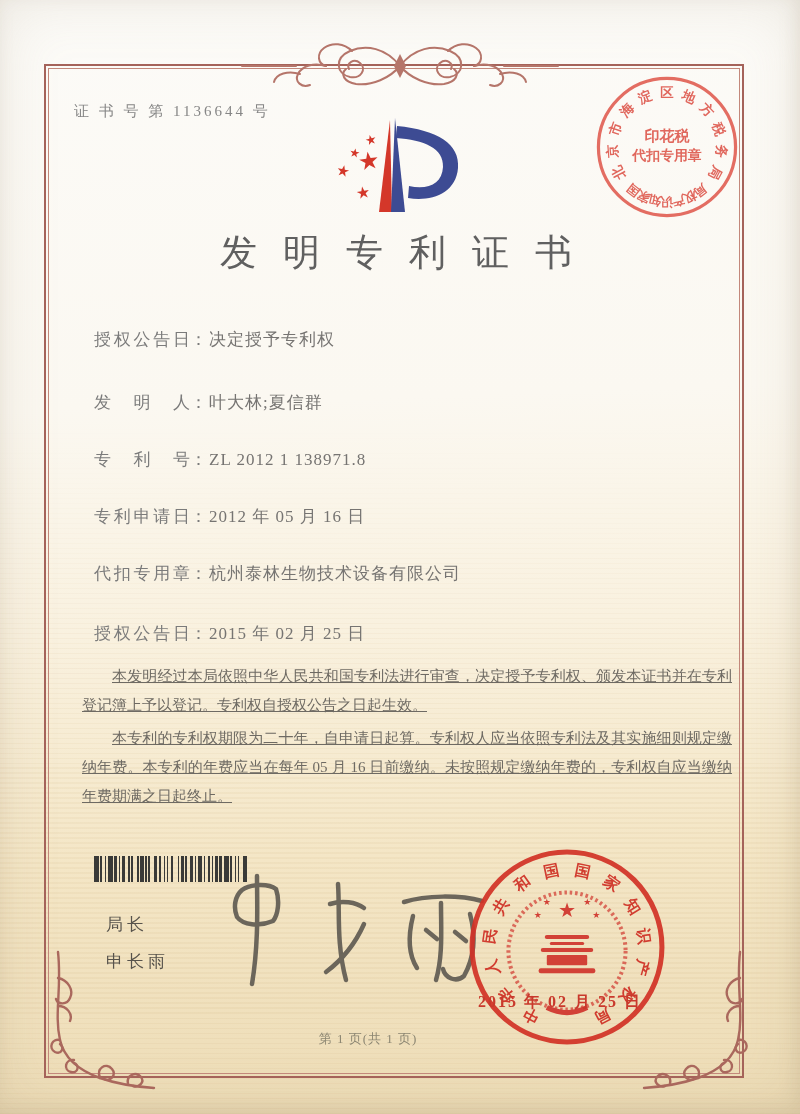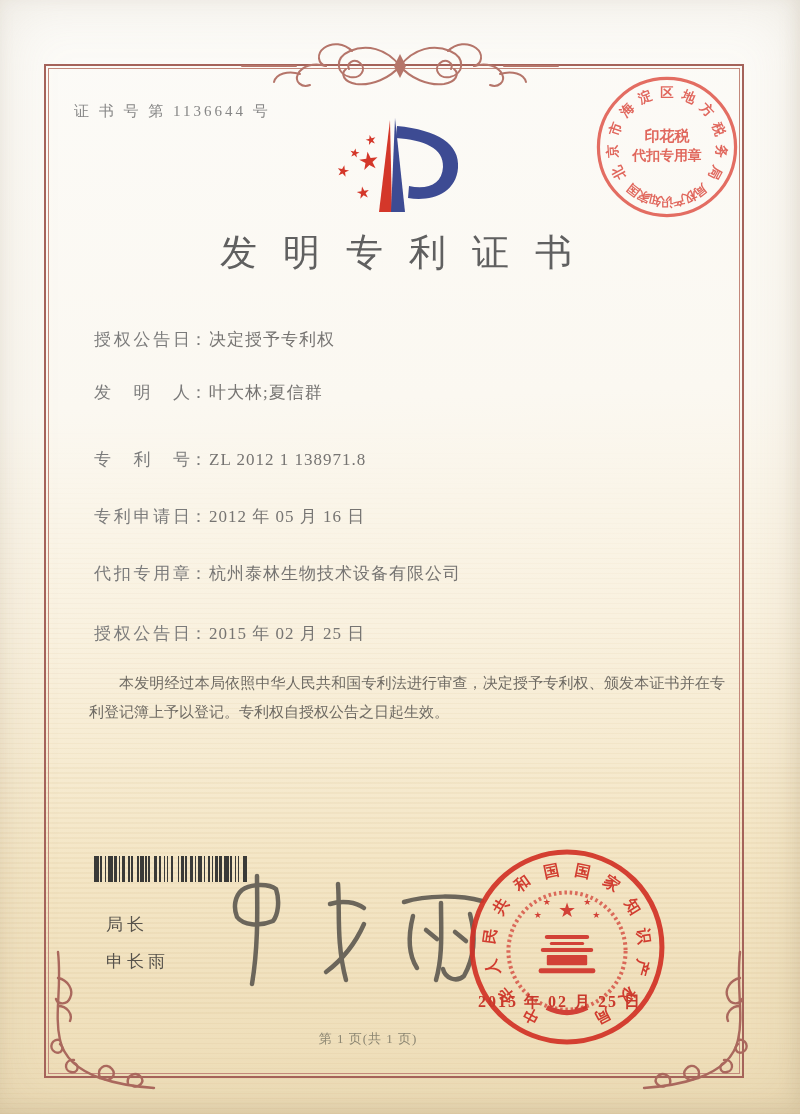--- a/index.html
+++ b/index.html
@@ -19,23 +19,23 @@
   .frame::before{content:"";position:absolute;inset:2px;border:1px solid #c3887b;}
   .ornament{position:absolute;pointer-events:none;}
   .ornament svg{display:block;}
   .cert-no{position:absolute;left:74px;top:102px;font-size:15px;letter-spacing:3px;color:#868686;}
   .title{position:absolute;left:0;right:8px;top:228px;text-align:center;font-size:37px;color:#606060;letter-spacing:26px;text-indent:26px;font-weight:500;}
   .fields{position:absolute;left:94px;top:0;width:620px;}
   .field-row{position:absolute;left:0;white-space:nowrap;font-size:17px;color:#7b7b7b;}
   .field-row .lbl{display:inline-block;width:96px;text-align:justify;text-align-last:justify;vertical-align:bottom;}
   .field-row .colon{display:inline-block;margin-right:2px;}
   .field-row .val{color:#767472;letter-spacing:1px;}
-  .fr0{top:328px}.fr1{top:381px}.fr2{top:448px}.fr3{top:505px}.fr4{top:562px}.fr5{top:622px}
+  .fr0{top:328px}.fr1{top:391px}.fr2{top:448px}.fr3{top:505px}.fr4{top:562px}.fr5{top:622px}
   .body-text{position:absolute;left:78px;top:658px;width:658px;font-size:15px;line-height:29px;color:#6e6a63;text-align:justify;}
-  .body-text p{margin:11px;text-indent:2em;}
+  .body-text p{margin:4px;text-indent:2em;text-decoration:underline;}
   .barcode{position:absolute;left:94px;top:856px;width:212px;height:26px;font-size:0;overflow:hidden;white-space:nowrap;}
   .director{position:absolute;left:106px;top:906px;font-size:17px;color:#57534c;letter-spacing:4px;line-height:37px;font-family:"Liberation Sans","DejaVu Sans",sans-serif;}
   .signature{position:absolute;left:196px;top:870px;}
   .seal{position:absolute;}
   .tax-seal{left:592px;top:72px;width:150px;height:150px;opacity:.88;}
   .main-seal{left:466px;top:846px;width:202px;height:202px;opacity:.92;}
   g[data-ring] text{font-family:"Liberation Sans","DejaVu Sans",sans-serif;font-weight:bold;}
   .tax-ring text{fill:#dd5348;}
   .main-ring text{fill:#cf2f24;}
   .seal-date{position:absolute;left:478px;top:992px;width:190px;font-size:16px;color:#c9392c;letter-spacing:2px;font-weight:bold;}
@@ -154,20 +154,21 @@
     <div class="field-row fr4">
       <span class="lbl">代扣专用章</span><span class="colon">：</span><span class="val">杭州泰林生物技术设备有限公司</span>
     </div>
     <div class="field-row fr5">
       <span class="lbl">授权公告日</span><span class="colon">：</span><span class="val">2015 年 02 月 25 日</span>
     </div>
   </div>
 
   <div class="body-text">
     <p>本发明经过本局依照中华人民共和国专利法进行审查，决定授予专利权、颁发本证书并在专利登记簿上予以登记。专利权自授权公告之日起生效。</p>
+    <p>本专利的专利权期限为二十年，自申请日起算。专利权人应当依照专利法及其实施细则规定缴纳年费。本专利的年费应当在每年 05 月 16 日前缴纳。未按照规定缴纳年费的，专利权自应当缴纳年费期满之日起终止。</p>
   </div>
 
   <div class="barcode"><span style="display: inline-block; height: 26px; width: 4.65px; background: rgb(58, 58, 56);"></span><span style="display: inline-block; height: 26px; width: 1.55px; background: transparent;"></span><span style="display: inline-block; height: 26px; width: 1.55px; background: rgb(58, 58, 56);"></span><span style="display: inline-block; height: 26px; width: 3.1px; background: transparent;"></span><span style="display: inline-block; height: 26px; width: 1.55px; background: rgb(58, 58, 56);"></span><span style="display: inline-block; height: 26px; width: 1.55px; background: transparent;"></span><span style="display: inline-block; height: 26px; width: 4.65px; background: rgb(58, 58, 56);"></span><span style="display: inline-block; height: 26px; width: 1.55px; background: transparent;"></span><span style="display: inline-block; height: 26px; width: 3.1px; background: rgb(58, 58, 56);"></span><span style="display: inline-block; height: 26px; width: 1.55px; background: transparent;"></span><span style="display: inline-block; height: 26px; width: 1.55px; background: rgb(58, 58, 56);"></span><span style="display: inline-block; height: 26px; width: 1.55px; background: transparent;"></span><span style="display: inline-block; height: 26px; width: 3.1px; background: rgb(58, 58, 56);"></span><span style="display: inline-block; height: 26px; width: 3.1px; background: transparent;"></span><span style="display: inline-block; height: 26px; width: 1.55px; background: rgb(58, 58, 56);"></span><span style="display: inline-block; height: 26px; width: 1.55px; background: transparent;"></span><span style="display: inline-block; height: 26px; width: 1.55px; background: rgb(58, 58, 56);"></span><span style="display: inline-block; height: 26px; width: 4.65px; background: transparent;"></span><span style="display: inline-block; height: 26px; width: 1.55px; background: rgb(58, 58, 56);"></span><span style="display: inline-block; height: 26px; width: 1.55px; background: transparent;"></span><span style="display: inline-block; height: 26px; width: 3.1px; background: rgb(58, 58, 56);"></span><span style="display: inline-block; height: 26px; width: 1.55px; background: transparent;"></span><span style="display: inline-block; height: 26px; width: 1.55px; background: rgb(58, 58, 56);"></span><span style="display: inline-block; height: 26px; width: 1.55px; background: transparent;"></span><span style="display: inline-block; height: 26px; width: 1.55px; background: rgb(58, 58, 56);"></span><span style="display: inline-block; height: 26px; width: 4.65px; background: transparent;"></span><span style="display: inline-block; height: 26px; width: 3.1px; background: rgb(58, 58, 56);"></span><span style="display: inline-block; height: 26px; width: 1.55px; background: transparent;"></span><span style="display: inline-block; height: 26px; width: 1.55px; background: rgb(58, 58, 56);"></span><span style="display: inline-block; height: 26px; width: 3.1px; background: transparent;"></span><span style="display: inline-block; height: 26px; width: 1.55px; background: rgb(58, 58, 56);"></span><span style="display: inline-block; height: 26px; width: 1.55px; background: transparent;"></span><span style="display: inline-block; height: 26px; width: 1.55px; background: rgb(58, 58, 56);"></span><span style="display: inline-block; height: 26px; width: 3.1px; background: transparent;"></span><span style="display: inline-block; height: 26px; width: 1.55px; background: rgb(58, 58, 56);"></span><span style="display: inline-block; height: 26px; width: 4.65px; background: transparent;"></span><span style="display: inline-block; height: 26px; width: 1.55px; background: rgb(58, 58, 56);"></span><span style="display: inline-block; height: 26px; width: 1.55px; background: transparent;"></span><span style="display: inline-block; height: 26px; width: 3.1px; background: rgb(58, 58, 56);"></span><span style="display: inline-block; height: 26px; width: 1.55px; background: transparent;"></span><span style="display: inline-block; height: 26px; width: 1.55px; background: rgb(58, 58, 56);"></span><span style="display: inline-block; height: 26px; width: 3.1px; background: transparent;"></span><span style="display: inline-block; height: 26px; width: 3.1px; background: rgb(58, 58, 56);"></span><span style="display: inline-block; height: 26px; width: 1.55px; background: transparent;"></span><span style="display: inline-block; height: 26px; width: 1.55px; background: rgb(58, 58, 56);"></span><span style="display: inline-block; height: 26px; width: 1.55px; background: transparent;"></span><span style="display: inline-block; height: 26px; width: 4.65px; background: rgb(58, 58, 56);"></span><span style="display: inline-block; height: 26px; width: 1.55px; background: transparent;"></span><span style="display: inline-block; height: 26px; width: 1.55px; background: rgb(58, 58, 56);"></span><span style="display: inline-block; height: 26px; width: 3.1px; background: transparent;"></span><span style="display: inline-block; height: 26px; width: 1.55px; background: rgb(58, 58, 56);"></span><span style="display: inline-block; height: 26px; width: 1.55px; background: transparent;"></span><span style="display: inline-block; height: 26px; width: 1.55px; background: rgb(58, 58, 56);"></span><span style="display: inline-block; height: 26px; width: 1.55px; background: transparent;"></span><span style="display: inline-block; height: 26px; width: 3.1px; background: rgb(58, 58, 56);"></span><span style="display: inline-block; height: 26px; width: 1.55px; background: transparent;"></span><span style="display: inline-block; height: 26px; width: 3.1px; background: rgb(58, 58, 56);"></span><span style="display: inline-block; height: 26px; width: 1.55px; background: transparent;"></span><span style="display: inline-block; height: 26px; width: 4.65px; background: rgb(58, 58, 56);"></span><span style="display: inline-block; height: 26px; width: 1.55px; background: transparent;"></span><span style="display: inline-block; height: 26px; width: 1.55px; background: rgb(58, 58, 56);"></span><span style="display: inline-block; height: 26px; width: 3.1px; background: transparent;"></span><span style="display: inline-block; height: 26px; width: 1.55px; background: rgb(58, 58, 56);"></span><span style="display: inline-block; height: 26px; width: 1.55px; background: transparent;"></span><span style="display: inline-block; height: 26px; width: 1.55px; background: rgb(58, 58, 56);"></span><span style="display: inline-block; height: 26px; width: 3.1px; background: transparent;"></span><span style="display: inline-block; height: 26px; width: 4.65px; background: rgb(58, 58, 56);"></span></div>
 
   <div class="director">
     <div>局长</div>
     <div>申长雨</div>
   </div>
 
   <div class="signature">

